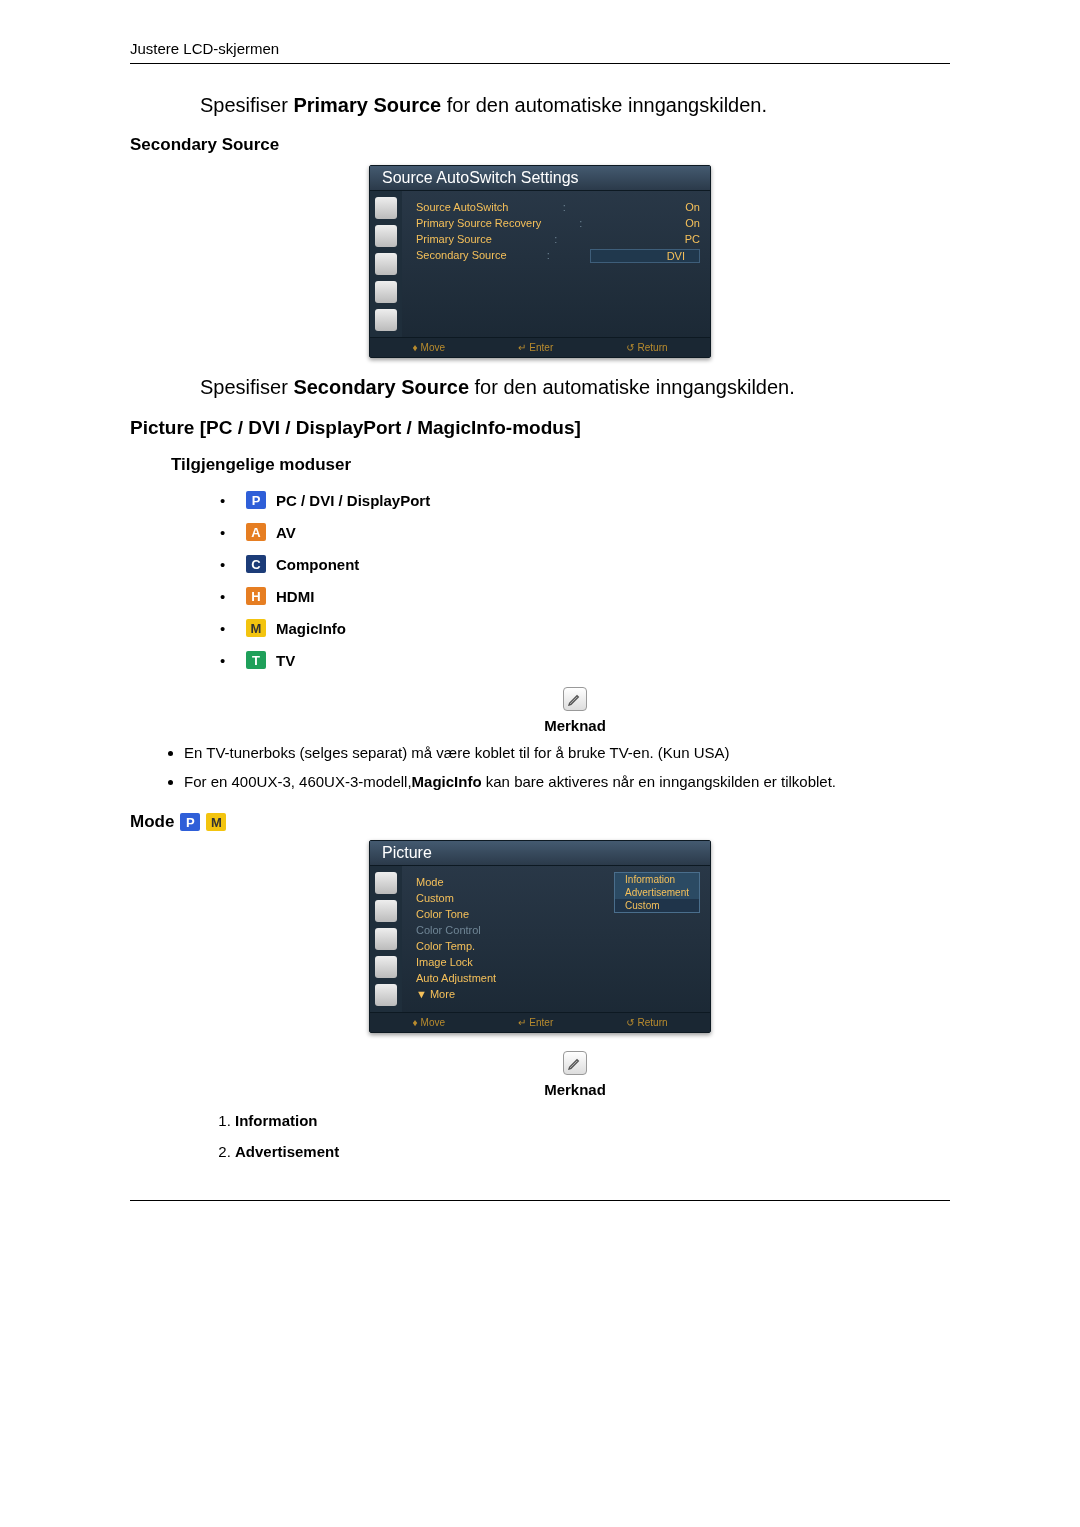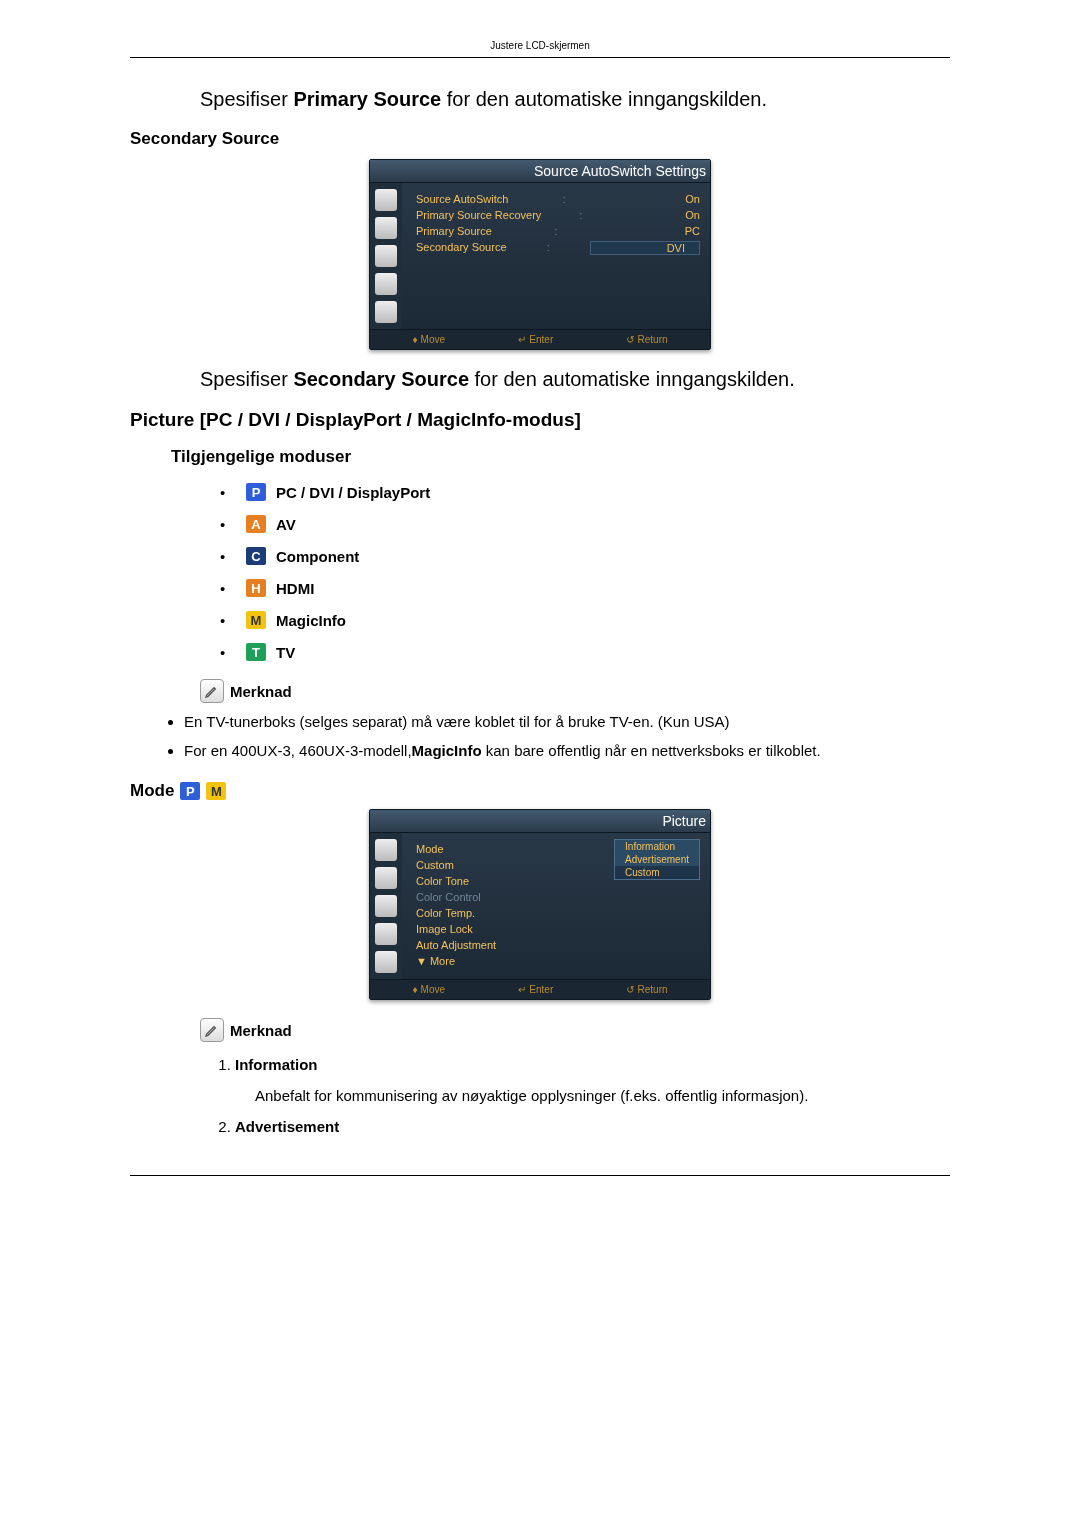--- a/index.html
+++ b/index.html
@@ -9,22 +9,21 @@
     margin: 0;
     padding: 0;
     background: #fff;
   }
   .page {
     width: 820px;
     margin: 40px auto;
     padding: 0 30px;
   }
   .header-title {
-    text-align: center;
-    font-size: 10px;
+    font-size: 15px;
     padding-bottom: 6px;
     border-bottom: 1px solid #000;
     margin-bottom: 30px;
   }
   .body-text {
     margin: 10px 0 18px 70px;
     font-size: 20px;
   }
   .body-text b, .strong { font-weight: bold; }
   .h1 {
@@ -77,20 +76,21 @@
     margin-right: 8px;
     width: 8px;
     display: inline-block;
   }
   .note-row {
     display: flex;
     align-items: center;
     gap: 6px;
     margin: 18px 0 8px 70px;
     font-weight: bold;
+    flex-direction: column;
   }
   .note-icon {
     width: 22px; height: 22px;
     border: 1px solid #999;
     border-radius: 4px;
     display: inline-flex;
     align-items: center;
     justify-content: center;
     color: #555;
     background: linear-gradient(#fff,#ddd);
@@ -117,26 +117,26 @@
   .osd {
     width: 340px;
     background: linear-gradient(#2b3a4a,#1a2733);
     border: 1px solid #0d1922;
     border-radius: 2px;
     font-size: 11px;
     color: #d6e4ef;
     box-shadow: 0 2px 4px rgba(0,0,0,.4);
   }
   .osd-title {
-    text-align: right;
-    padding: 3px 4px;
+    text-align: left;
+    padding: 3px 12px;
     background: linear-gradient(#445a70,#2b3a4a);
     border-bottom: 1px solid #0d1922;
     color: #fff;
-    font-size: 14px;
+    font-size: 16px;
   }
   .osd-body { display: flex; justify-content: flex-end; }
   .osd-side {
     width: 32px;
     background: #1f2e3b;
     display: flex;
     flex-direction: column;
     align-items: center;
     padding: 6px 0;
     gap: 6px;
@@ -286,21 +286,21 @@
       <svg viewBox="0 0 24 24" fill="none" stroke="#555" stroke-width="2">
           <path d="M3 21l3-1 11-11-2-2L4 18l-1 3z"></path>
         </svg>
     </span>
     <span>Merknad</span>
   </div>
 
   <ul class="bullets">
     <li>En TV-tunerboks (selges separat) må være koblet til for å bruke TV-en. (Kun USA)</li>
     <li>
-      <span>For en 400UX-3, 460UX-3-modell,</span><b>MagicInfo</b><span> kan bare offentlig når en nettverksboks er tilkoblet.</span>
+      <span>For en 400UX-3, 460UX-3-modell,</span><b>MagicInfo</b><span> kan bare aktiveres når en inngangskilden er tilkoblet.</span>
     </li>
   </ul>
 
   <div class="mode-row">
     <span class="h2">Mode</span>
     <span class="icon-box icon-p">P</span>
     <span class="icon-box icon-m">M</span>
   </div>
 
   <div class="osd-wrap">
@@ -361,21 +361,20 @@
           <path d="M3 21l3-1 11-11-2-2L4 18l-1 3z"></path>
         </svg>
     </span>
     <span>Merknad</span>
   </div>
 
 
   <ol class="ol">
     <li>
       <div class="item-title">Information</div>
-      <div class="item-desc">Anbefalt for kommunisering av nøyaktige opplysninger (f.eks. offentlig informasjon).</div>
     </li>
     <li>
       <div class="item-title">Advertisement</div>
     </li>
   </ol>
 
   <div class="footer-line"></div>
 
 </div>
 

